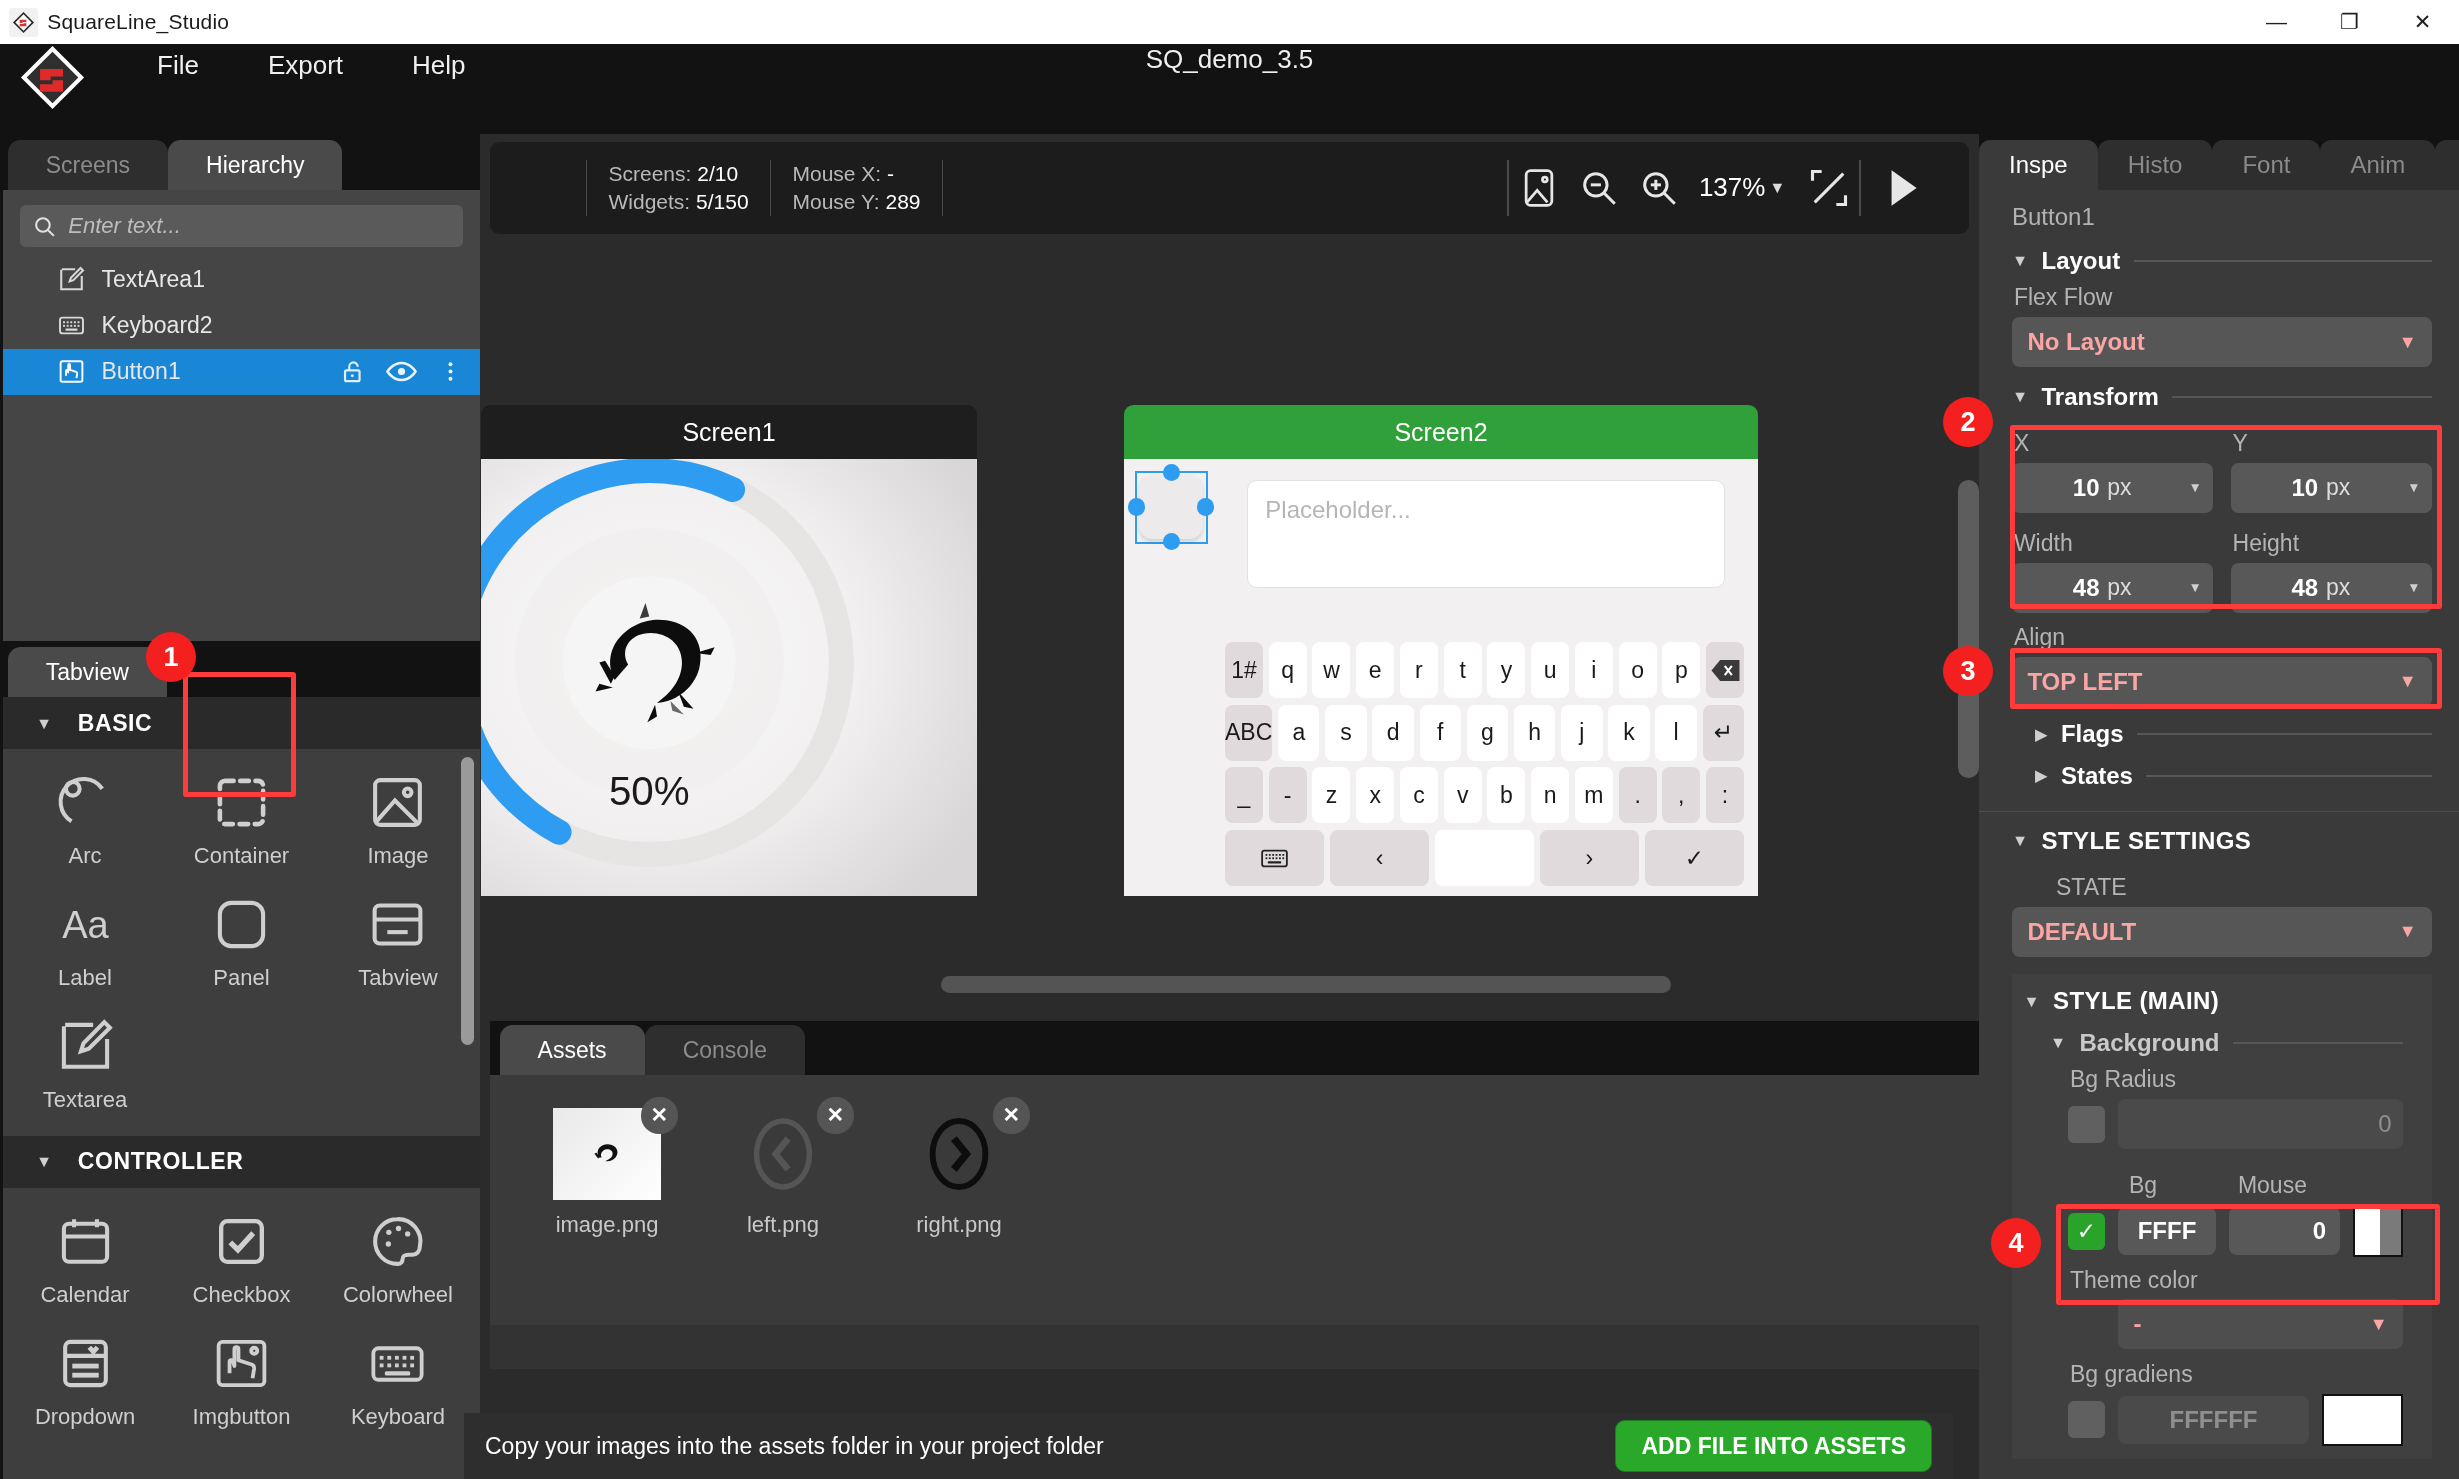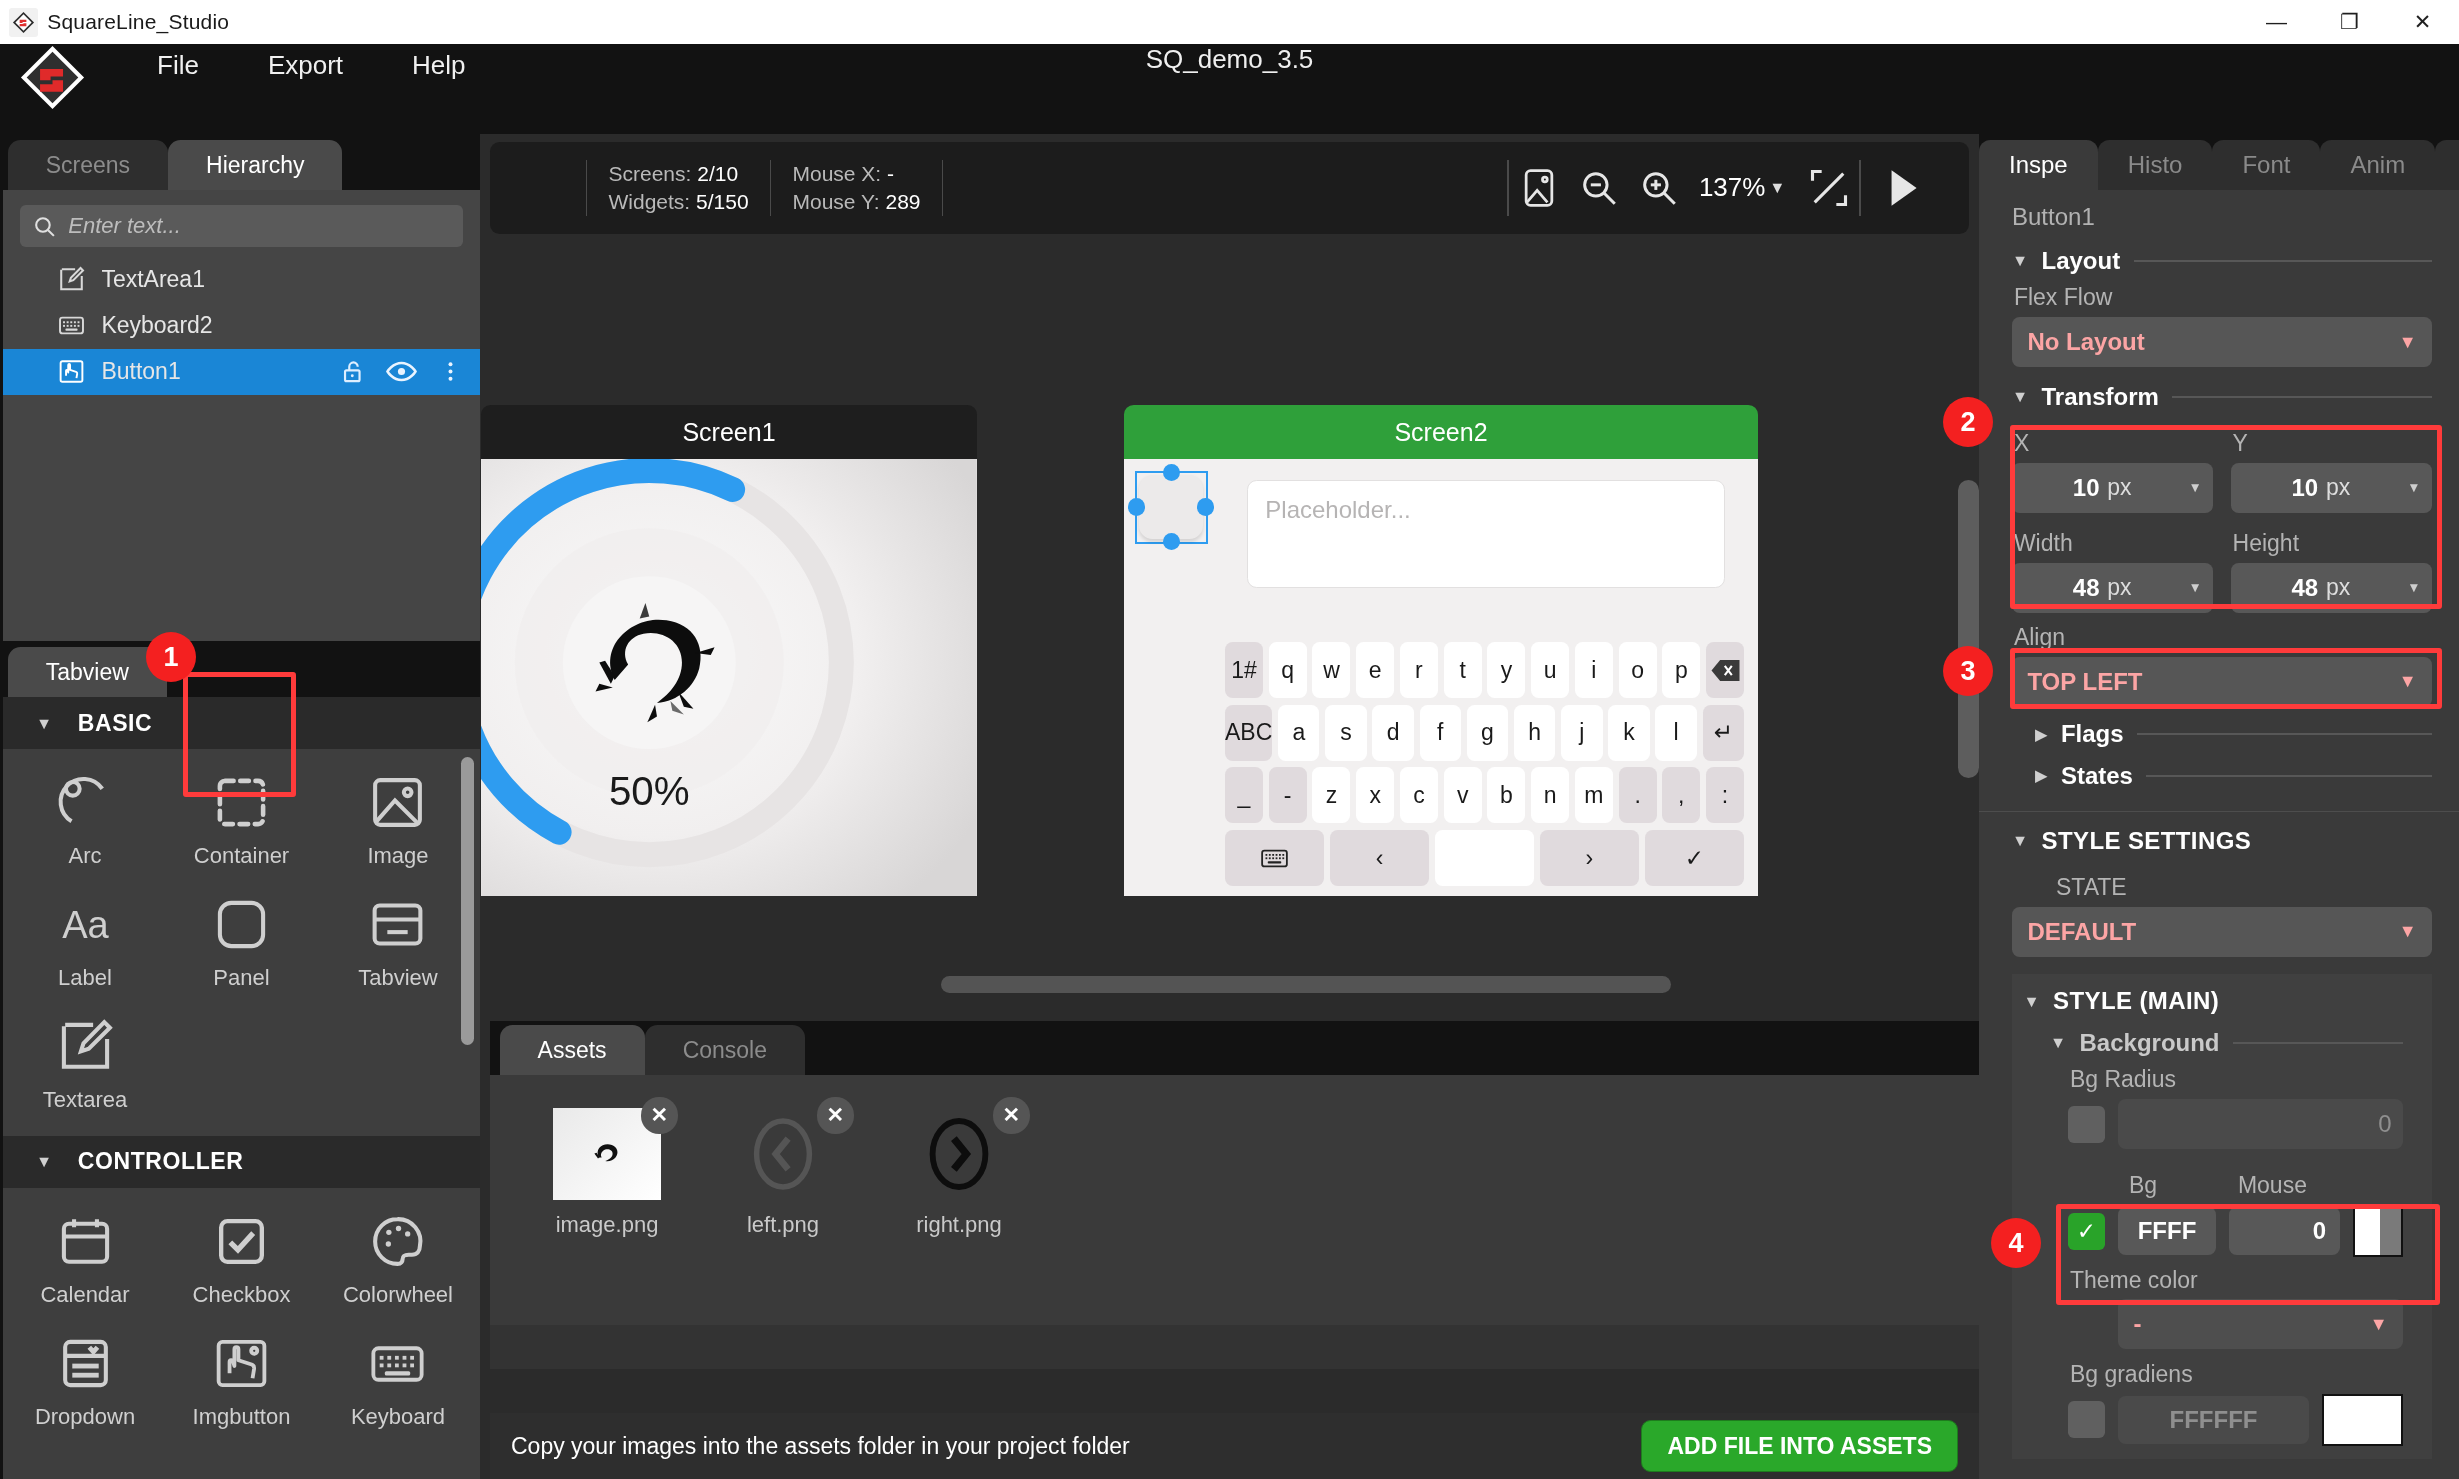--- a/index.html
+++ b/index.html
@@ -134,21 +134,21 @@
   .axbtn{
     position:absolute; right:-3.8px; top:-11.5px; width:37px;height:37px;border-radius:18px;
     background:#555;color:#fff;display:flex;align-items:center;justify-content:center;
     font-size:21px;font-weight:bold;cursor:pointer;
   }
   .aname{ color:#c9c9c9; font-size:22px; }
   .statusbar{
     position:absolute; left:0; right:0; bottom:0; height:44px; background:#333333;
   }
   .statusbar2{
-    position:absolute; left:490px; top:1413px; width:1489px; height:66px;
+    position:absolute; left:464px; top:1413px; width:1489px; height:66px;
     background:#2e2e2e; display:flex; align-items:center; padding:0 21px;
   }
   .sbtxt{ color:#ffffff; font-size:23px; }
   .addbtn{
     margin-left:auto; background:#2aa82a; border:1.9px solid #1d7d1d; border-radius:9.6px;
     color:#fff; font-size:23px; font-weight:bold; padding:11.5px 25px; cursor:pointer;
   }
 
   
   .right{ position:absolute; left:1979px; top:134px; width:480px; bottom:0; background:#3a3a3a; }

